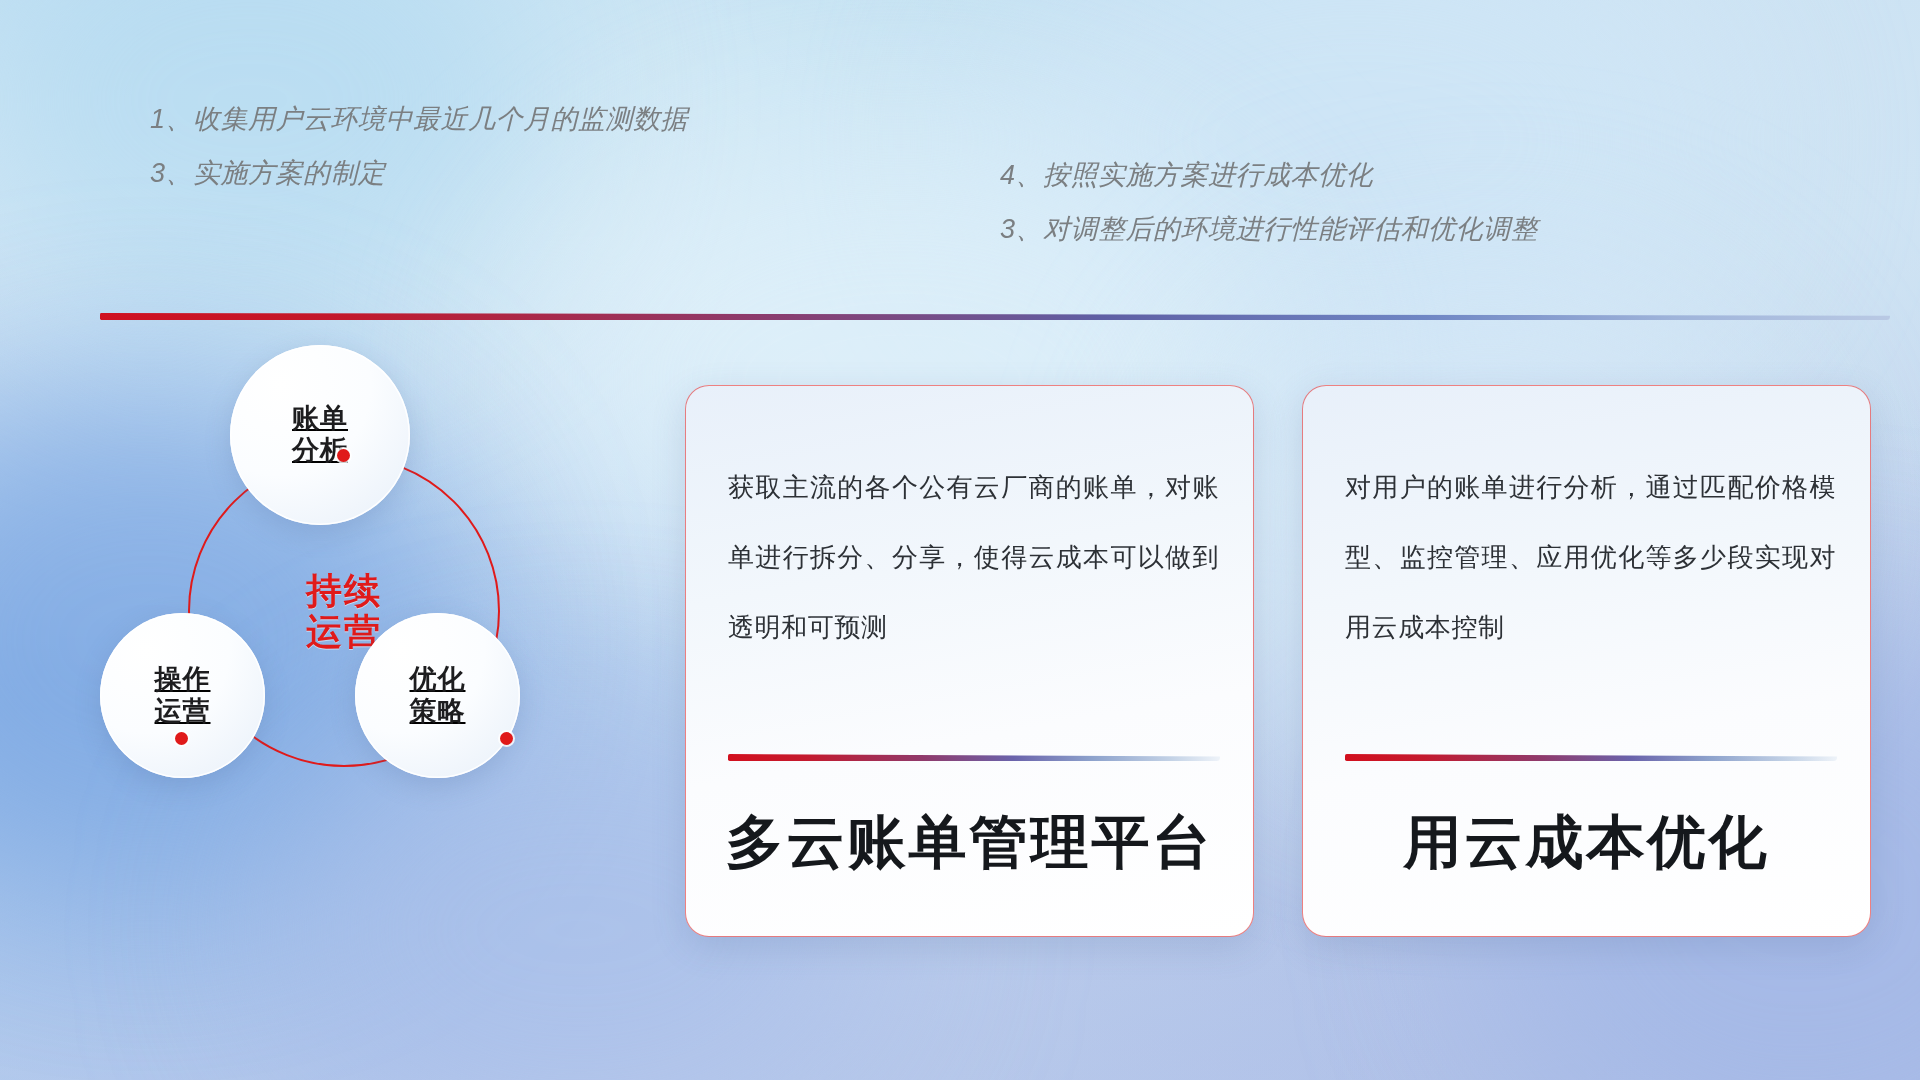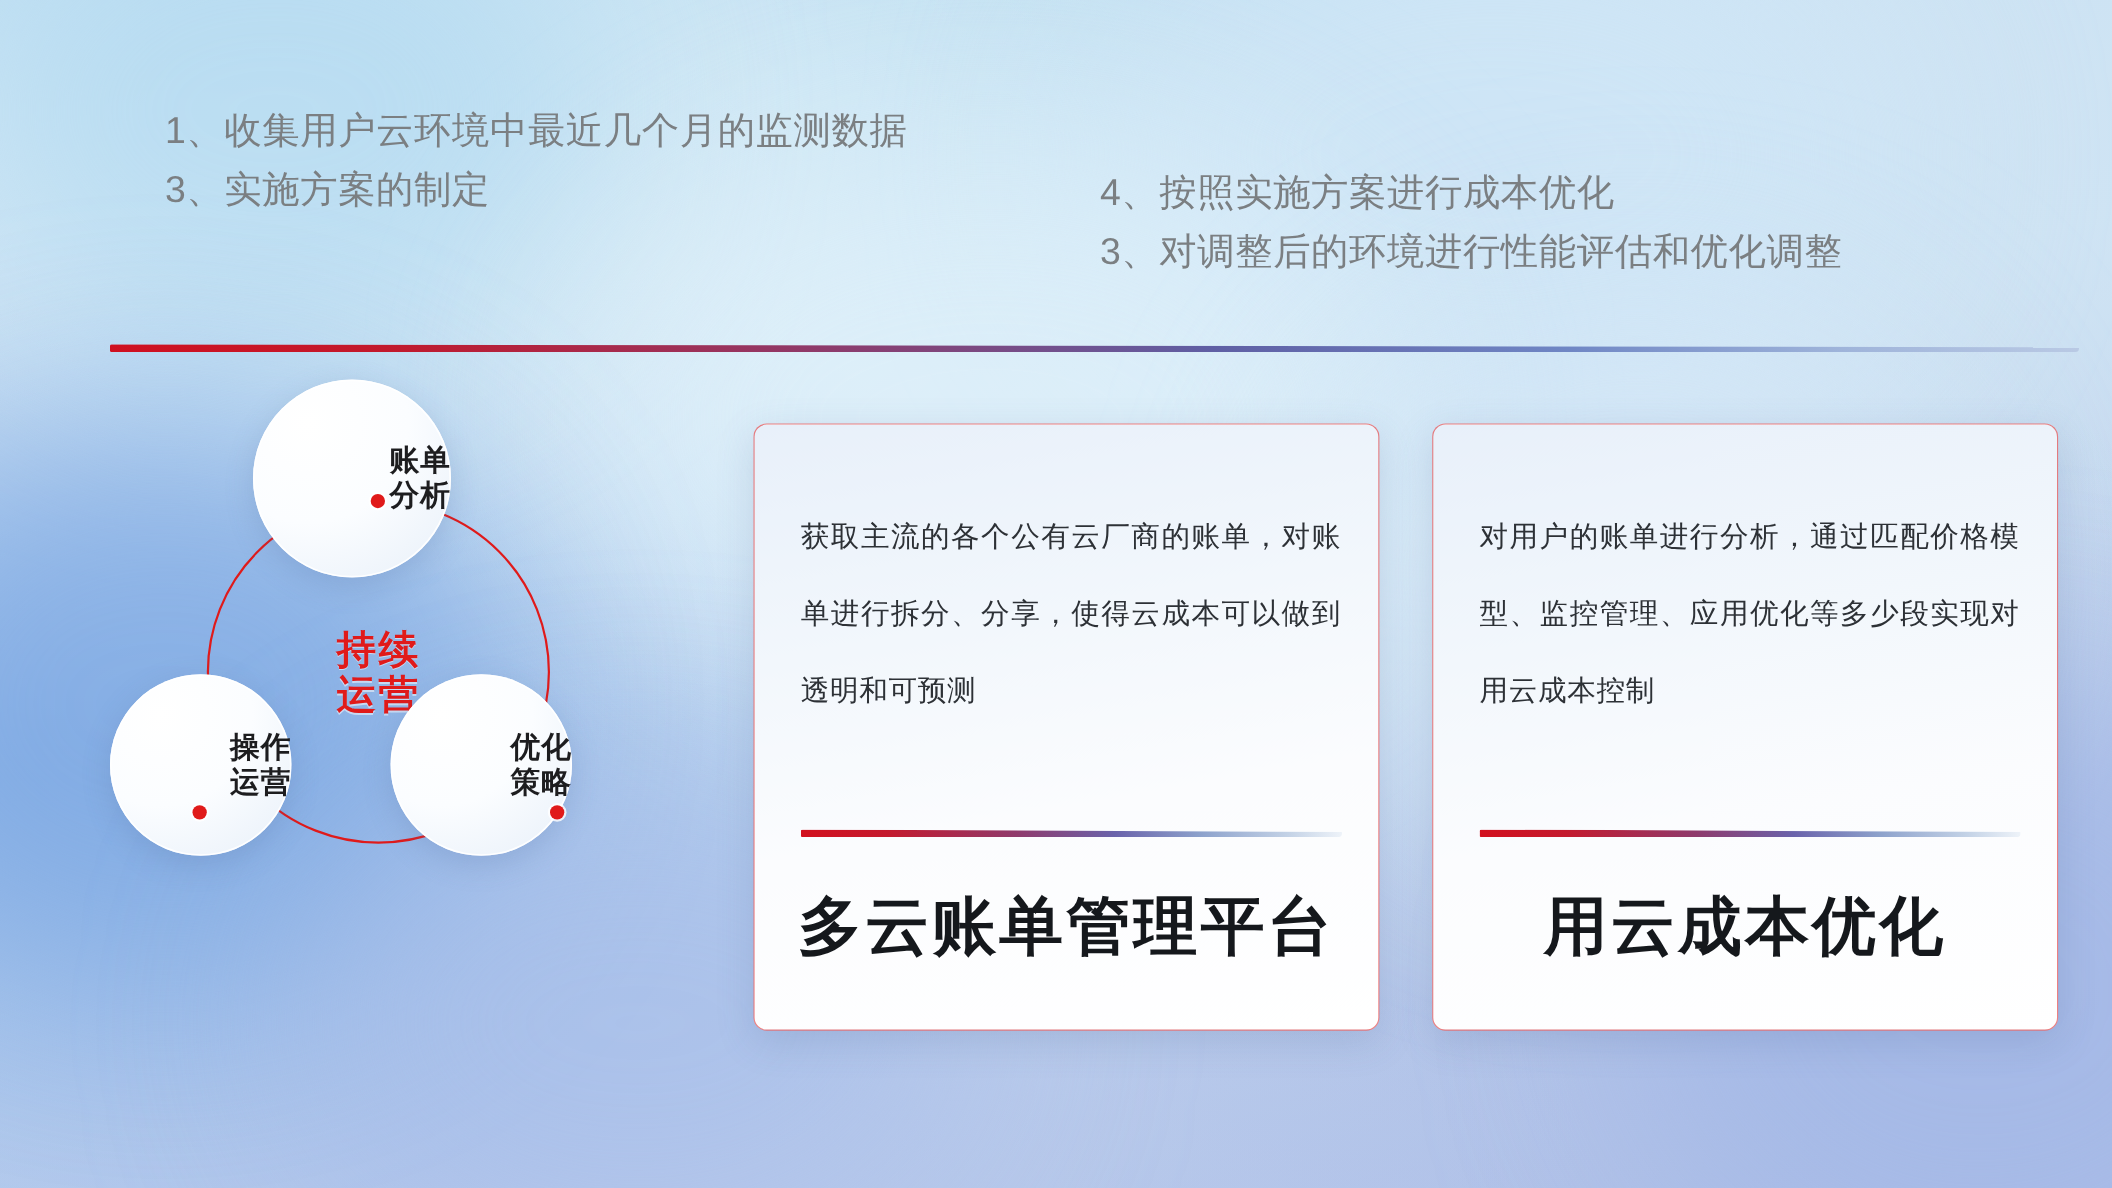--- a/index.html
+++ b/index.html
@@ -35,24 +35,25 @@
   .blob.b4 { left: 1480px; top: 620px;  width: 640px;  height: 560px; background: rgba(160,182,230,0.60); }
   .blob.b5 { left: 520px;  top: 120px;  width: 760px;  height: 520px; background: rgba(228,243,251,0.60); }
   .blob.b6 { left: -60px;  top: -140px; width: 620px;  height: 480px; background: rgba(176,216,240,0.72); }
   .blob.b7 { left: 1180px; top: 260px;  width: 620px;  height: 520px; background: rgba(214,232,247,0.55); }
 
   
   .bullets {
     position: absolute;
     z-index: 4;
     color: #7b7f82;
-    font-size: 34px;
+    font-size: 27px;
     line-height: 54px;
     white-space: nowrap;
     letter-spacing: 0.5px;
+    font-style: italic;
   }
   .bullets.left  { left: 150px; top: 92px; }
   .bullets.right { left: 1000px; top: 148px; }
   .bullets .row { display: block; }
 
   
   .top-rule {
     position: absolute;
     z-index: 4;
     left: 100px;
@@ -68,21 +69,21 @@
   .diagram { position: absolute; z-index: 5; left: 100px; top: 355px; width: 450px; height: 600px; }
   .ring-big {
     position: absolute; left: 88px; top: 100px;
     width: 312px; height: 312px; border-radius: 50%;
     border: 2.5px solid #e01a1a; box-sizing: border-box;
   }
   .bubble {
     position: absolute; border-radius: 50%;
     background: radial-gradient(120% 120% at 28% 22%, #ffffff 0%, #fbfdff 42%, #eef4fb 72%, #e3ecf7 100%);
     box-shadow: 0 8px 26px rgba(80,110,160,0.22), inset 0 0 0 1.5px rgba(255,255,255,0.9);
-    display: flex; align-items: center; justify-content: flex-end; text-align: center;
+    display: flex; align-items: center; justify-content: center; text-align: center; text-decoration: underline;
   }
   .bubble span {
     font-size: 27px; font-weight: 700; color: #1d1d1f; line-height: 1.18; letter-spacing: 1px;
   }
   .bubble.top    { left: 130px; top: -10px;  width: 180px; height: 180px; }
   .bubble.left   { left: 0px;   top: 258px;  width: 165px; height: 165px; }
   .bubble.right  { left: 255px; top: 258px;  width: 165px; height: 165px; }
 
   .hub {
     position: absolute; left: 88px; top: 100px; width: 312px; height: 312px;
@@ -96,21 +97,21 @@
     position: absolute; width: 13px; height: 13px; border-radius: 50%;
     background: #e01a1a; box-shadow: 0 0 0 2px rgba(255,255,255,0.8);
   }
   .node-dot.n1 { left: 237px; top: 94px; }
   .node-dot.n2 { left: 75px;  top: 377px; }
   .node-dot.n3 { left: 400px; top: 377px; }
 
   
   .card {
     position: absolute; z-index: 5;
-    border-radius: 12px;
+    border-radius: 24px;
     background: linear-gradient(170deg, #e8f0fa 0%, #f2f7fc 34%, #fbfcfe 62%, #ffffff 100%);
     box-shadow: 0 10px 34px rgba(70,100,150,0.18);
     border: 1.6px solid rgba(224,26,26,0.55);
     overflow: hidden;
   }
   .card.one { left: 685px;  top: 385px; width: 567px; height: 550px; }
   .card.two { left: 1302px; top: 385px; width: 567px; height: 550px; }
 
   .card-body {
     position: absolute; left: 42px; right: 34px; top: 66px;

